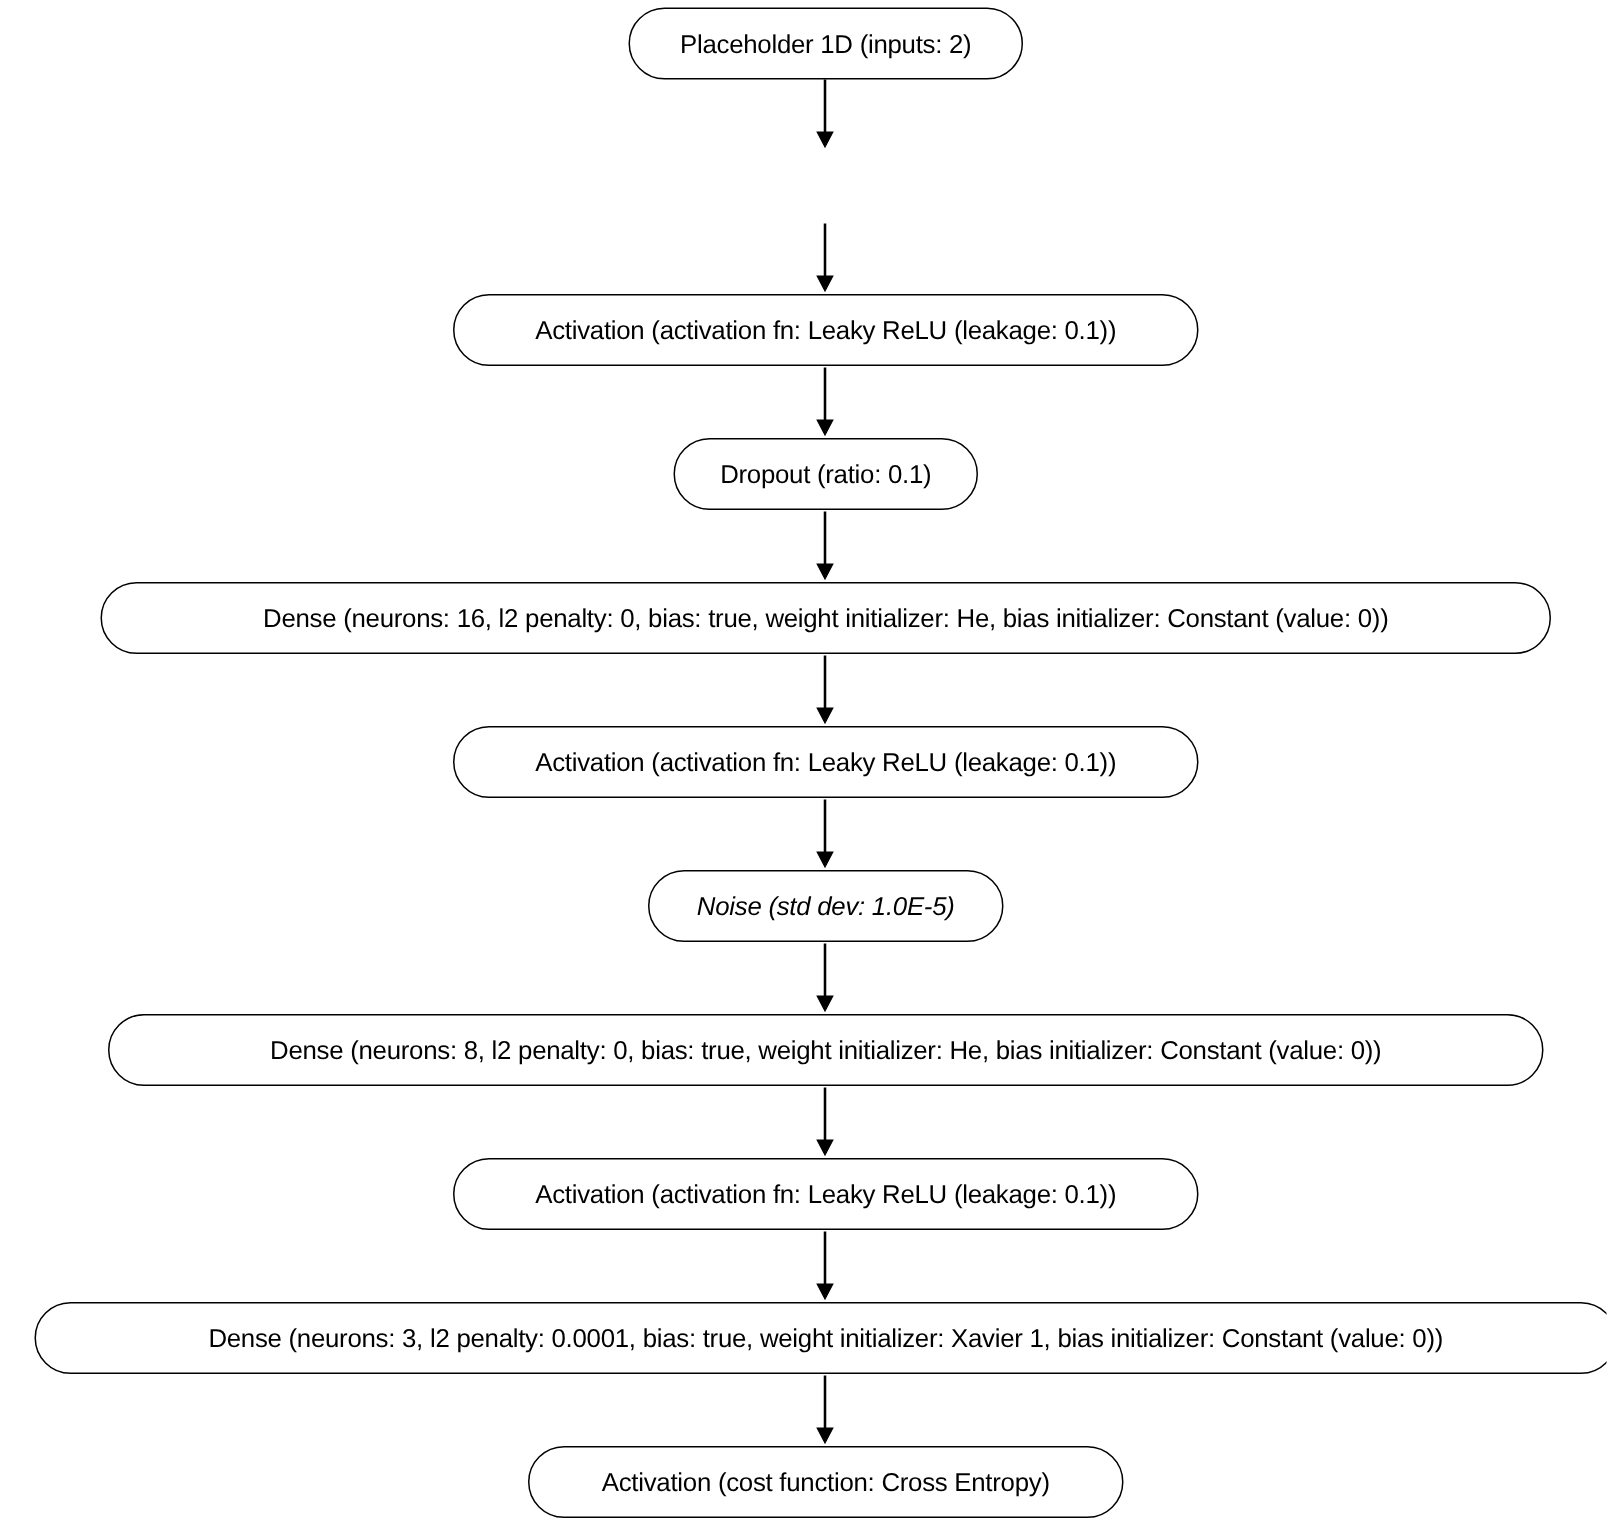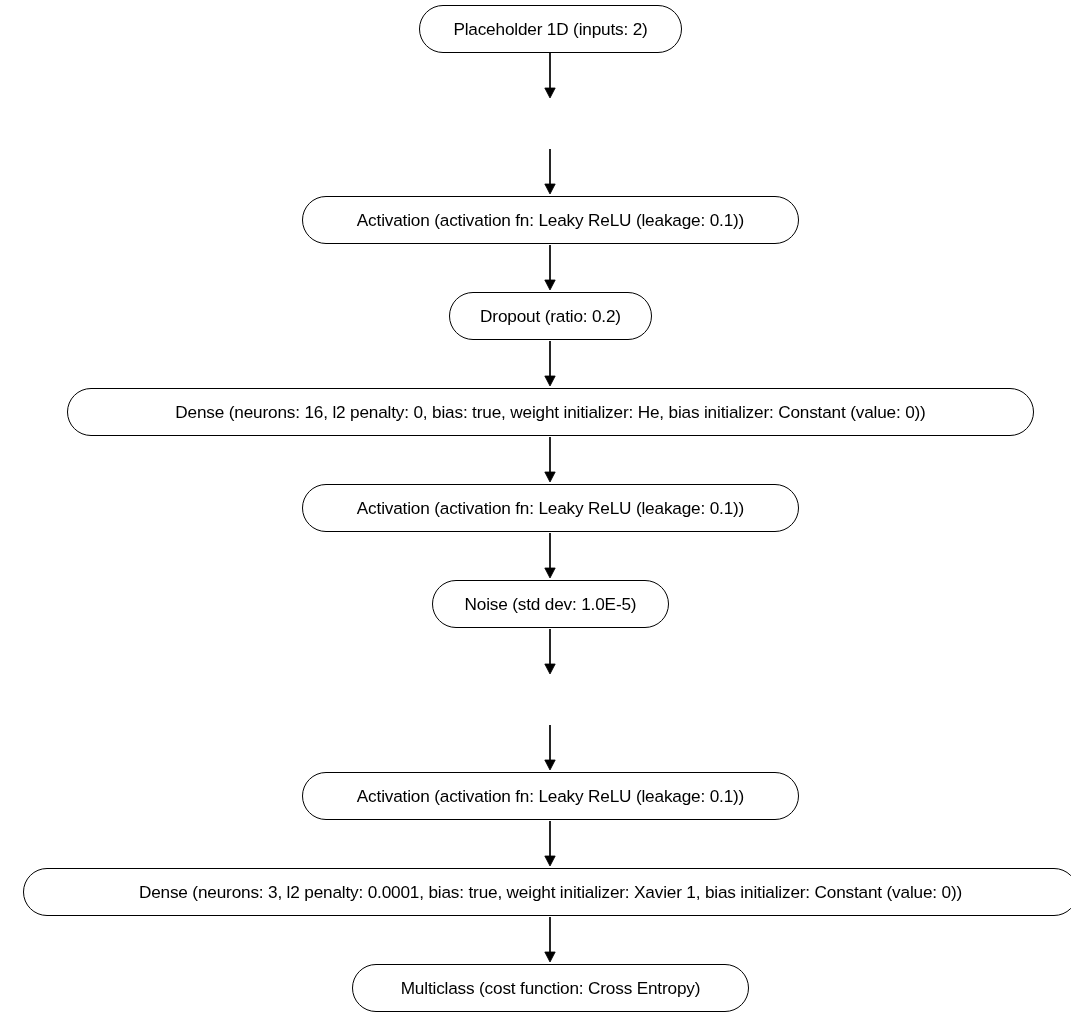--- a/index.html
+++ b/index.html
@@ -105,33 +105,36 @@
         <polygon class="edge-head" points="529.8,952 540.2,952 535,962"></polygon>
       </g>
     </svg>
 <div class="node" style="left: 404px; top: 5px; width: 263px;">
       <span class="node-label">Placeholder 1D (inputs: 2)</span>
     </div>
     <div class="node" style="left: 287px; top: 196px; width: 497px;">
       <span class="node-label">Activation (activation fn: Leaky ReLU (leakage: 0.1))</span>
     </div>
     <div class="node" style="left: 434px; top: 292px; width: 203px;">
-      <span class="node-label">Dropout (ratio: 0.2)</span>
+      <span class="node-label">Dropout (ratio: 0.1)</span>
     </div>
     <div class="node" style="left: 52px; top: 388px; width: 967px; justify-content: center;">
       <span class="node-label">Dense (neurons: 16, l2 penalty: 0, bias: true, weight initializer: He, bias initializer: Constant (value: 0))</span>
     </div>
     <div class="node" style="left: 287px; top: 484px; width: 497px;">
       <span class="node-label">Activation (activation fn: Leaky ReLU (leakage: 0.1))</span>
     </div>
-    <div class="node" style="left: 417px; top: 580px; width: 237px;">
+    <div class="node" style="left: 417px; top: 580px; width: 237px; font-style: italic;">
       <span class="node-label">Noise (std dev: 1.0E-5)</span>
+    </div>
+    <div class="node" style="left: 57px; top: 676px; width: 957px;">
+      <span class="node-label">Dense (neurons: 8, l2 penalty: 0, bias: true, weight initializer: He, bias initializer: Constant (value: 0))</span>
     </div>
     <div class="node" style="left: 287px; top: 772px; width: 497px;">
       <span class="node-label">Activation (activation fn: Leaky ReLU (leakage: 0.1))</span>
     </div>
     <div class="node" style="left: 8px; top: 868px; width: 1055px;">
       <span class="node-label">Dense (neurons: 3, l2 penalty: 0.0001, bias: true, weight initializer: Xavier 1, bias initializer: Constant (value: 0))</span>
     </div>
     <div class="node" style="left: 337px; top: 964px; width: 397px;">
-      <span class="node-label">Multiclass (cost function: Cross Entropy)</span>
+      <span class="node-label">Activation (cost function: Cross Entropy)</span>
     </div>
   </div>
 
 </body></html>

